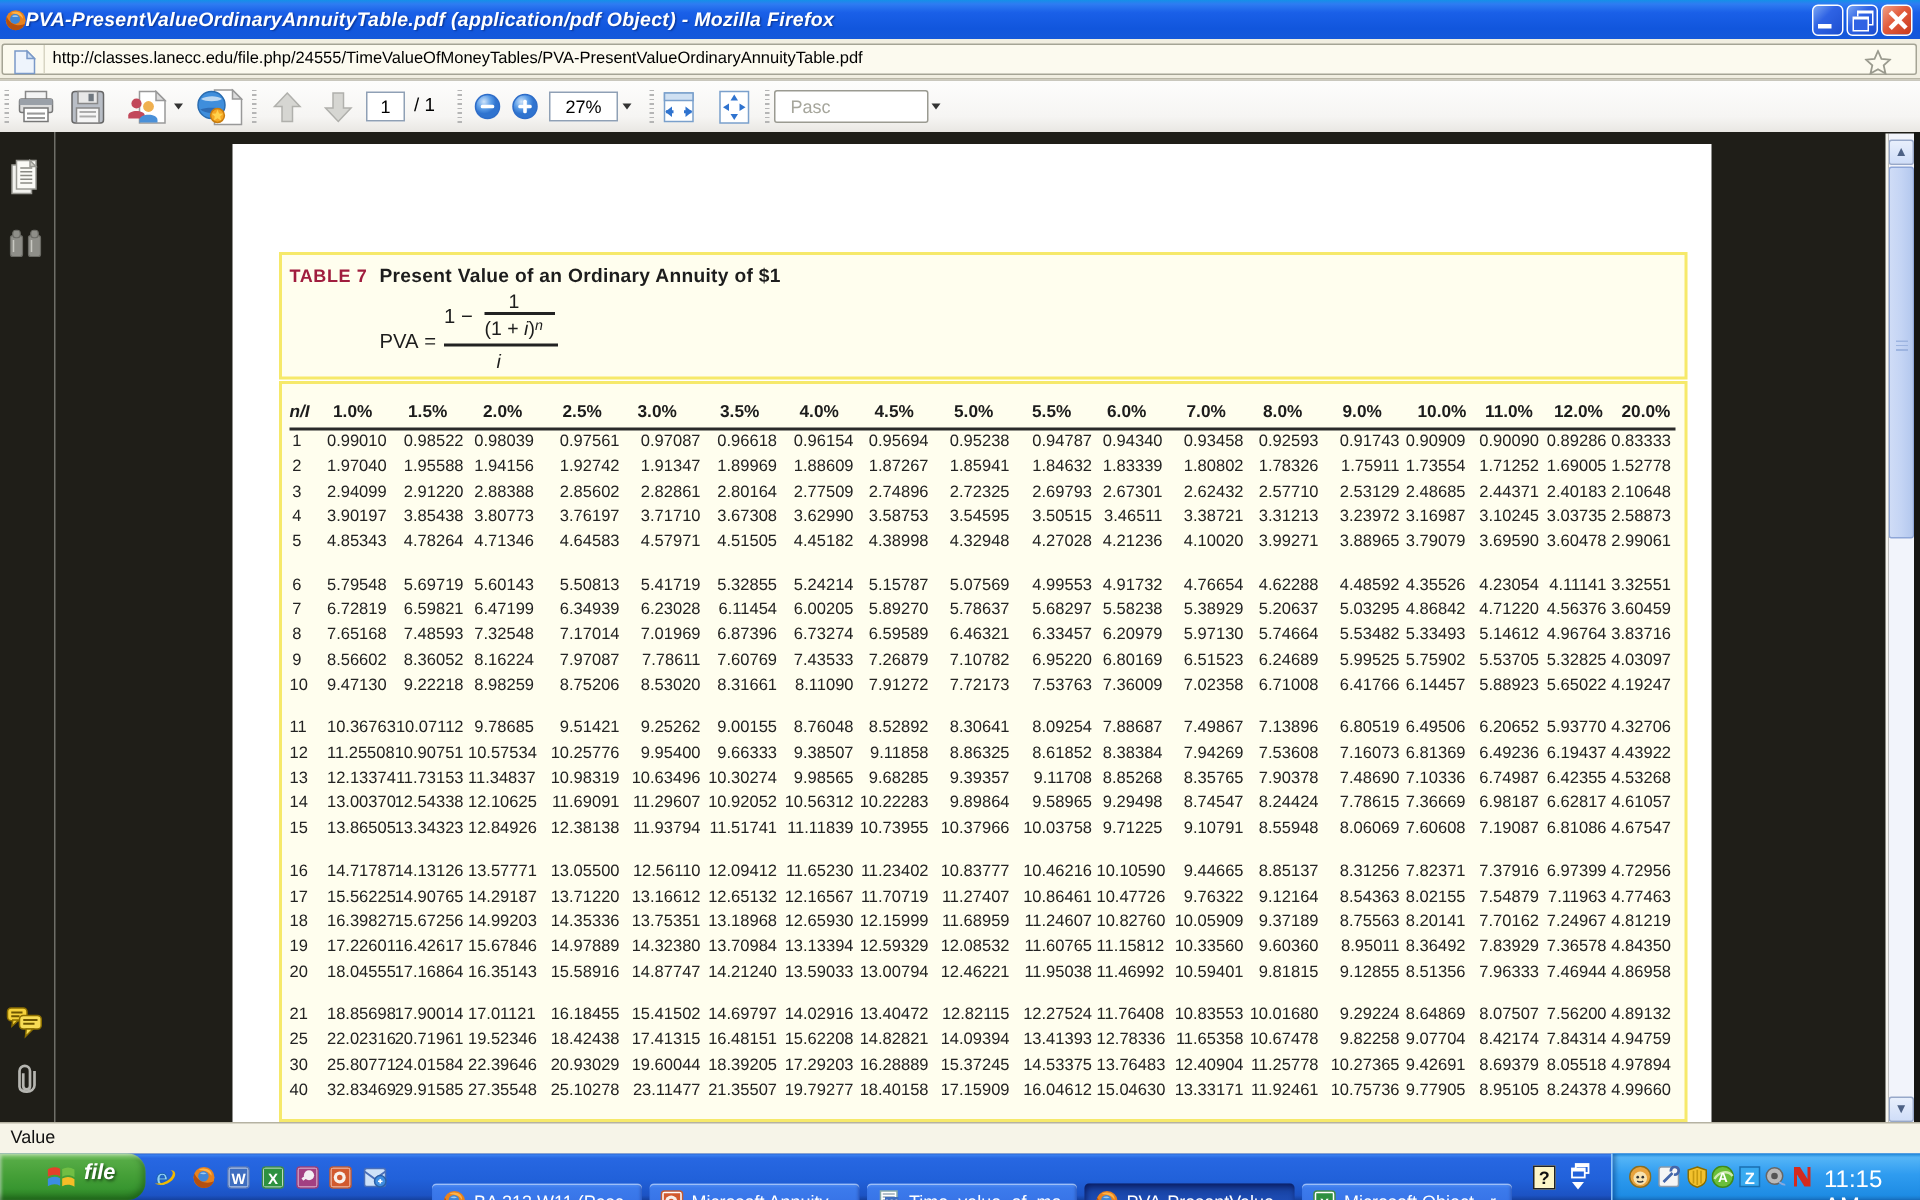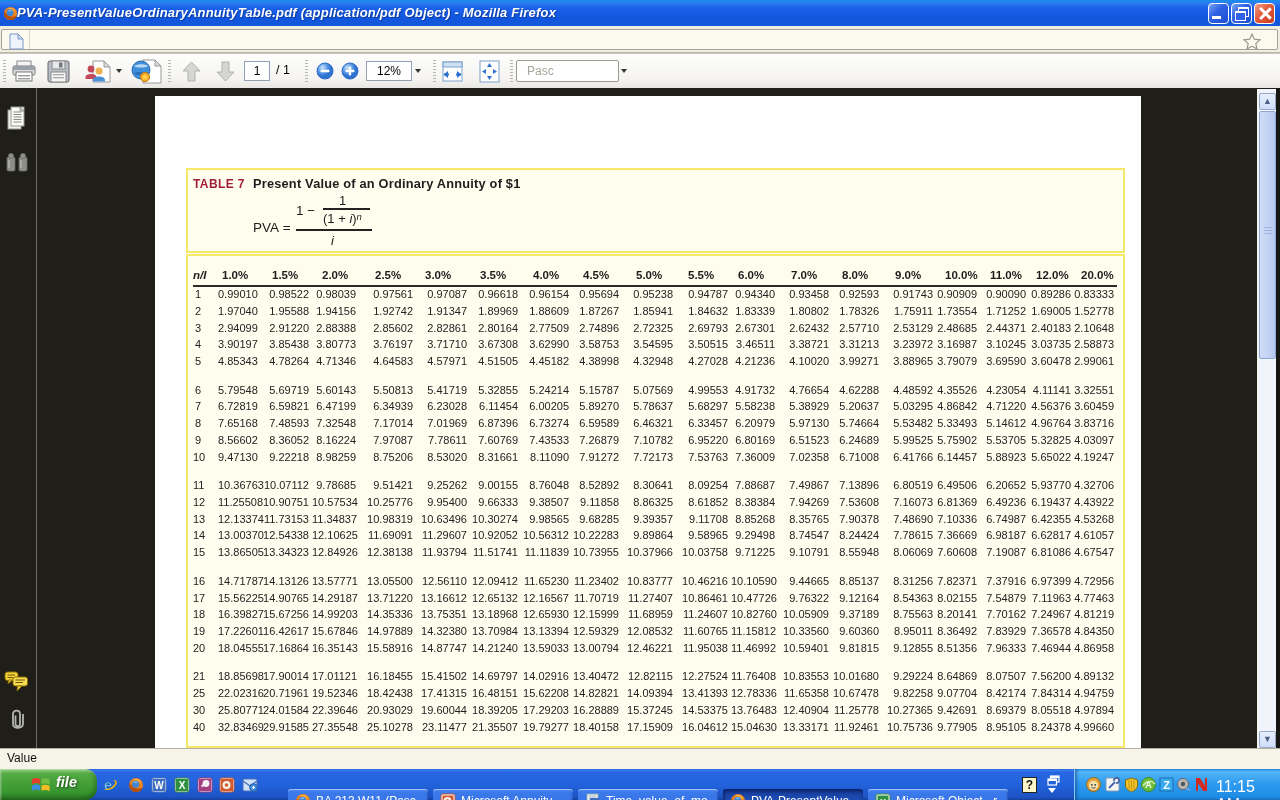--- a/index.html
+++ b/index.html
@@ -86,20 +86,21 @@
       <div class="xx" style="transform:rotate(-45deg)"></div>
     </div>
 </div>
 <div class="abs" id="urlrow">
  <div class="abs" id="urlfield"></div>
  <svg class="abs" style="left:9px;top:7px" width="15" height="17" viewBox="0 0 15 17">
       <path d="M1 1 H9 L14 6 V16 H1 Z" fill="#eef4fc" stroke="#7a99c8" stroke-width="1"></path>
       <path d="M9 1 L9 6 L14 6 Z" fill="#cfe0f4" stroke="#7a99c8" stroke-width="1"></path>
     </svg>
  <div class="abs" id="urlsep"></div>
+ <div class="abs" id="urltext">http://classes.lanecc.edu/file.php/24555/TimeValueOfMoneyTables/PVA-PresentValueOrdinaryAnnuityTable.pdf</div>
  <svg class="abs" style="left:1243px;top:7px" width="18" height="17" viewBox="0 0 18 17">
       <path d="M9 1 L11.3 6.2 L17 6.8 L12.8 10.6 L14 16 L9 13.2 L4 16 L5.2 10.6 L1 6.8 L6.7 6.2 Z" fill="none" stroke="#9a9a8e" stroke-width="1.2"></path>
     </svg>
 </div>
 <div class="abs" id="toolbar">
  <div class="abs grip" style="left:3px"></div>
 
  <svg class="abs" style="left:12px;top:6px" width="25" height="23" viewBox="0 0 25 23">
       <rect x="5" y="1" width="14" height="6" fill="#f4f4f4" stroke="#888"></rect>
       <rect x="1" y="6" width="22" height="9" rx="1.5" fill="#ddd" stroke="#777"></rect>
@@ -165,21 +166,21 @@
       <defs>
         <radialGradient id="g2" cx="35%" cy="30%">
           <stop offset="0%" stop-color="#cfe4fa"></stop>
           <stop offset="60%" stop-color="#5b9de8"></stop>
           <stop offset="100%" stop-color="#2f73cf"></stop>
         </radialGradient>
       </defs>
       <rect x="4.5" y="7.8" width="9" height="2.4" rx="1" fill="#fff"></rect>
       <rect x="7.8" y="4.5" width="2.4" height="9" rx="1" fill="#fff"></rect>
     </svg>
- <div class="abs" id="zoombox">12%</div>
+ <div class="abs" id="zoombox">27%</div>
  <div class="abs dArr" style="left:415px;top:15px"></div>
  <div class="abs grip" style="left:433px"></div>
 
  <svg class="abs" style="left:441px;top:6px" width="23" height="23" viewBox="0 0 23 23">
       <rect x="2" y="2" width="19" height="19" fill="#fff" stroke="#7aa0cc"></rect>
       <rect x="2" y="2" width="19" height="5" fill="#cfe0f2" stroke="#7aa0cc"></rect>
       <path d="M3 14.5 H8 M20 14.5 H15" stroke="#2f73cf" stroke-width="2"></path>
       <path d="M2.5 14.5 L7 11 V18 Z" fill="#2f73cf"></path>
       <path d="M20.5 14.5 L16 11 V18 Z" fill="#2f73cf"></path>
     </svg>

